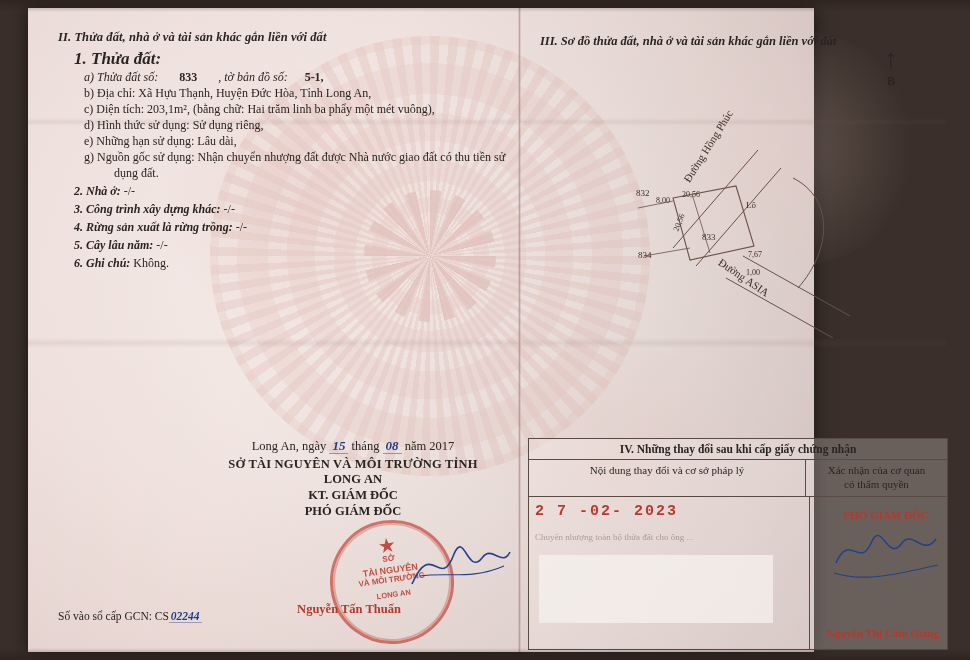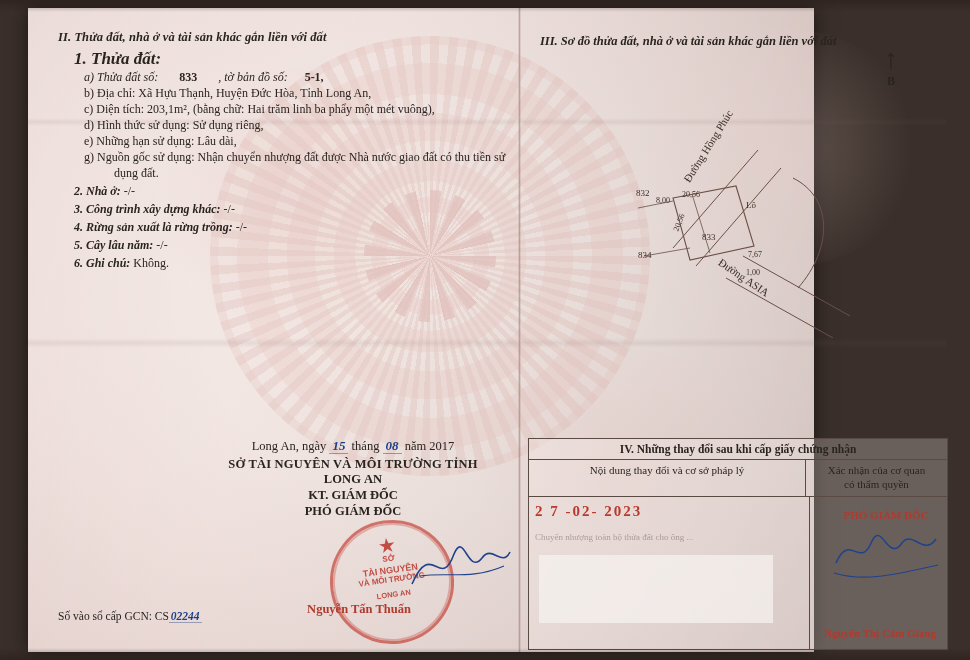--- a/index.html
+++ b/index.html
@@ -234,21 +234,21 @@
     margin-top: 3px;
     letter-spacing: .2px;
   }
   .sig-role {
     font-weight: bold;
     font-size: 12.5px;
     margin-top: 1px;
   }
   .sig-name {
     position: absolute;
-    left: 196px;
+    left: 186px;
     top: 594px;
     width: 270px;
     text-align: center;
     font-weight: bold;
     font-size: 12.5px;
     color: #b03a2e;
     z-index: 6;
   }
 
   
@@ -325,21 +325,21 @@
   }
   .table-iv .b1 {
     flex: 0 0 268px;
     border-right: 1px solid #5a4a44;
     position: relative;
     padding: 6px;
   }
   .table-iv .b2 { flex: 1; position: relative; }
   .stamp-date {
     color: #b83a2e;
-    font-family: Liberation Serif, serif;
+    font-family: Liberation Mono, monospace;
     font-weight: bold;
     font-size: 15px;
     letter-spacing: 2px;
   }
   .faded-text {
     margin-top: 12px;
     font-size: 9px;
     color: rgba(80,60,55,.40);
   }
   .whiteout {
@@ -355,24 +355,24 @@
     left: 16px;
     top: 12px;
     width: 120px;
     text-align: center;
     font-weight: bold;
     font-size: 11px;
     color: #b03a2e;
   }
   .name-red {
     position: absolute;
-    left: 0;
+    left: 17px;
     top: 130px;
     width: 140px;
-    text-align: center;
+    text-align: left;
     font-weight: bold;
     font-size: 11px;
     color: #b03a2e;
   }
 
   
   .gcn {
     position: absolute;
     left: 30px;
     top: 602px;

